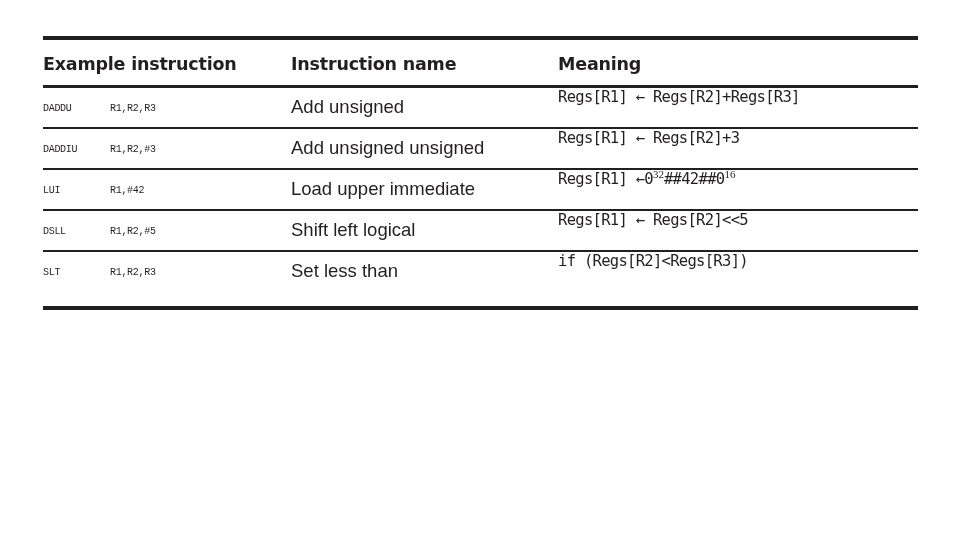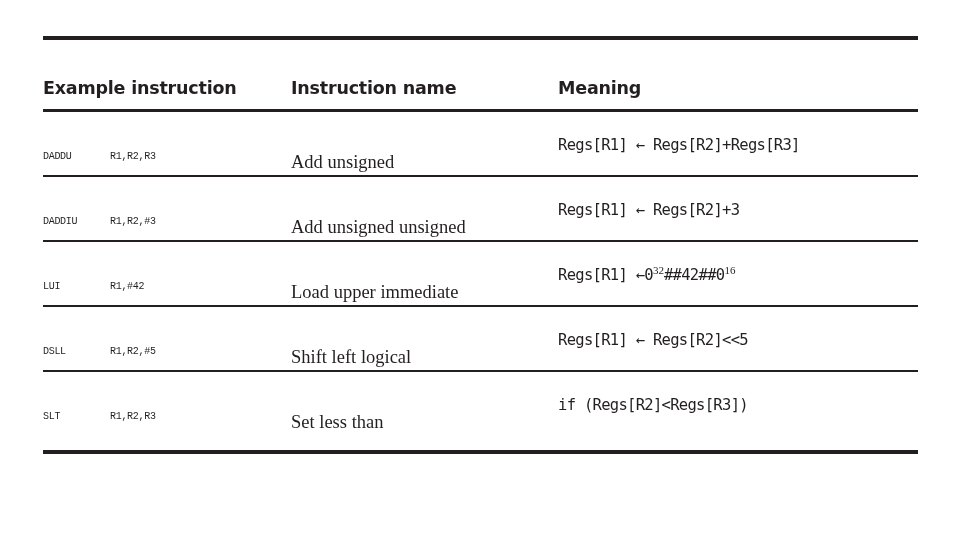--- a/index.html
+++ b/index.html
@@ -36,21 +36,20 @@
   .rule-thin {
     height: 2px;
     background: #231f20;
     width: 100%;
   }
 
   .row {
     display: flex;
     align-items: flex-start;
     width: 100%;
-    margin-top: 24px;
   }
 
   .col-instr  { width: 248px; flex: 0 0 248px; }
   .col-name   { width: 267px; flex: 0 0 267px; }
   .col-mean   { flex: 1 1 auto; }
 
   
   .header-row {
     height: 45px;
   }
@@ -74,24 +73,24 @@
 
   .cell-mono {
     font-family: Liberation Mono, monospace;
     font-size: 10px;
     color: #231f20;
     padding-top: 15px;
     white-space: pre;
     letter-spacing: -0.3px;
   }
   .cell-serif {
-    font-family: Liberation Serif, serif;
+    font-family: Liberation Sans, sans-serif;
     font-size: 18.5px;
     color: #231f20;
-    padding-top: 16px;
+    padding-top: 8px;
     white-space: nowrap;
   }
   .cell-mean {
     font-family: "DejaVu Sans Mono", monospace;
     font-size: 15.5px;
     color: #231f20;
     white-space: pre;
     letter-spacing: -0.7px;
   }
   .cell-mean .line2 {

